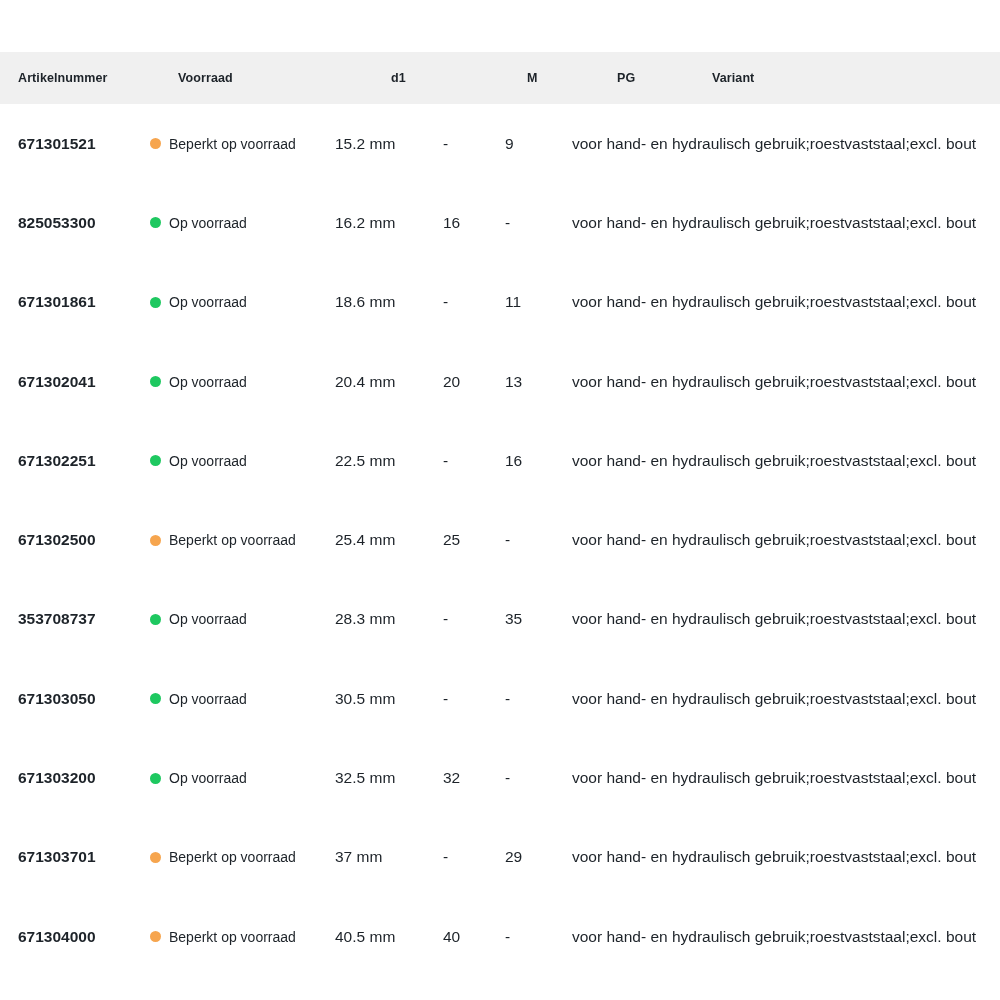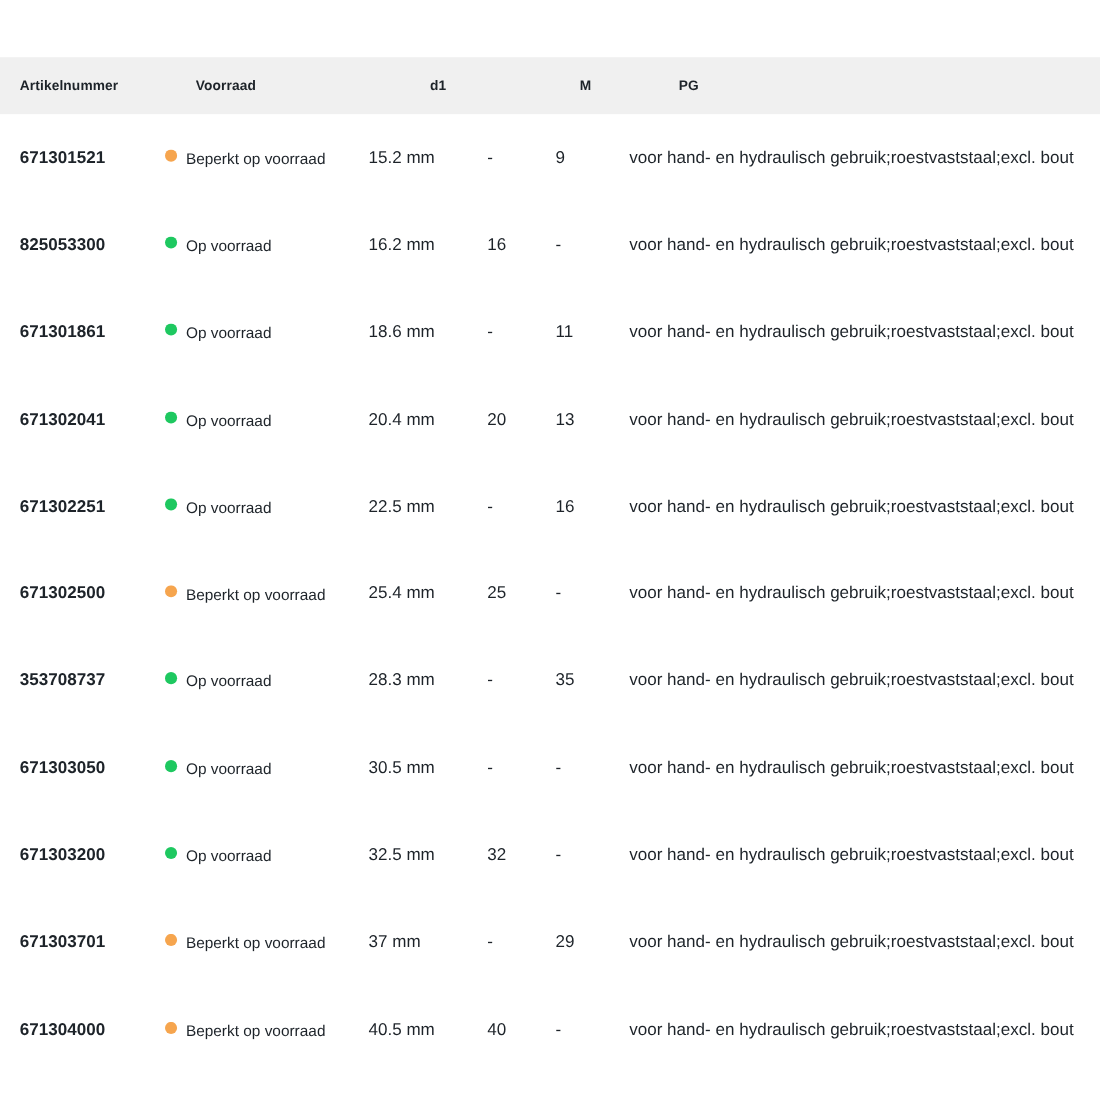--- a/index.html
+++ b/index.html
@@ -36,20 +36,21 @@
   }
   .data-row {
     height: 79.3px;
     background: #ffffff;
     font-size: 15.5px;
   }
   .cell { white-space: nowrap; overflow: hidden; }
   .artnr { font-weight: bold; font-size: 15.5px; }
   .stock {
     display: flex;
+    align-items: center;
     gap: 8px;
     font-size: 14px;
   }
   .dot {
     width: 11px;
     height: 11px;
     border-radius: 50%;
     flex: 0 0 auto;
   }
   .dot.in_stock { background: var(--green-dot, #1ec860); }
@@ -60,20 +61,21 @@
 
 <div class="page">
   <div class="table">
 
     <div class="grid-row header-row">
       <div class="cell">Artikelnummer</div>
       <div class="cell">Voorraad</div>
       <div class="cell">d1</div>
       <div class="cell">M</div>
       <div class="cell">PG</div>
+      <div class="cell">Variant</div>
     </div>
 
     <div id="rows-container">
   <div class="grid-row data-row">
     <div class="cell artnr">671301521</div>
     <div class="cell stock">
       <span class="dot limited"></span>
       <span>Beperkt op voorraad</span>
     </div>
     <div class="cell">15.2 mm</div>

